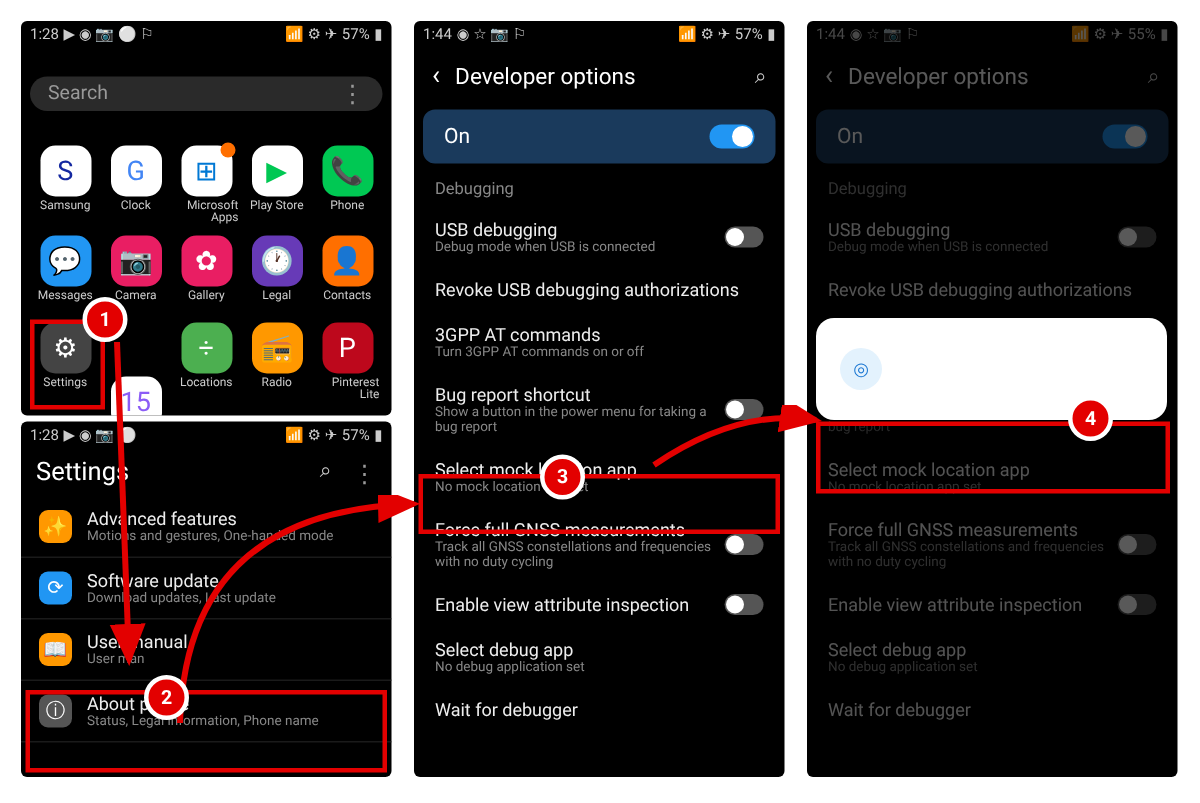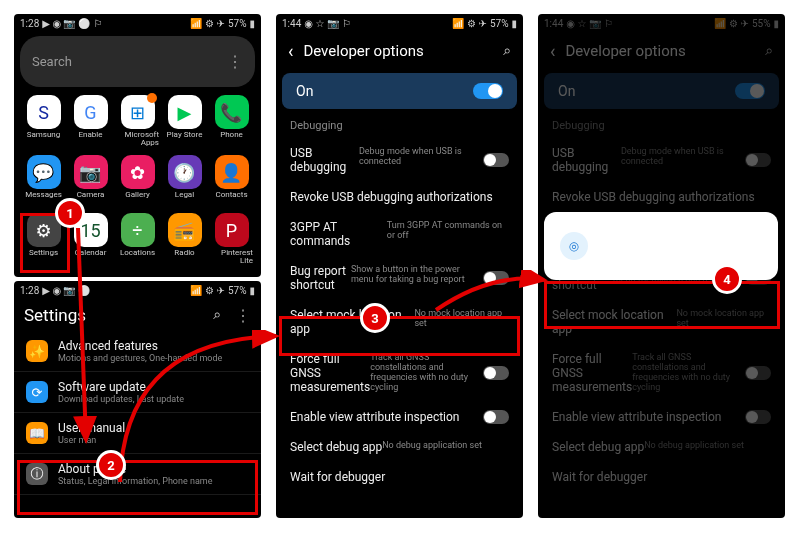--- a/index.html
+++ b/index.html
@@ -1,19 +1,19 @@
 <!DOCTYPE html>
 <html><head>
 <meta charset="utf-8">
 <style>
 body{margin:0;background:#fff;font-family:Roboto,Arial,sans-serif;font-size:12px;color:#fff;width:800px;height:535px;position:relative}
 .screen{position:absolute;background:#000;overflow:hidden;border-radius:4px}
 .status-bar{display:flex;justify-content:space-between;align-items:center;padding:2px 6px;font-size:10px;color:#ccc;height:14px}
 .status-left,.status-right{display:flex;gap:3px;align-items:center}
-.search-bar{background:#2a2a2a;border-radius:20px;margin:4px 6px;padding:16px 12px;display:flex;align-items:center;justify-content:space-between;color:#999;font-size:13px}
+.search-bar{background:#2a2a2a;border-radius:20px;margin:19px 6px;padding:2px 12px;display:flex;align-items:center;justify-content:space-between;color:#999;font-size:13px}
 .apps-grid{display:grid;grid-template-columns:repeat(5,1fr);gap:4px;padding:4px 8px}
 .app{display:flex;flex-direction:column;align-items:center;gap:2px}
 .app-ic{width:34px;height:34px;border-radius:10px;display:flex;align-items:center;justify-content:center;font-size:18px}
 .app-lbl{font-size:8px;color:#ccc;text-align:right;line-height:1}
 .divider{height:6px}
 .settings-hdr{display:flex;align-items:center;justify-content:space-between;padding:6px 10px;font-size:17px}
 .settings-item{display:flex;align-items:center;gap:10px;padding:8px 12px;border-bottom:1px solid #1a1a1a}
 .settings-ic{width:22px;height:22px;border-radius:6px;display:flex;align-items:center;justify-content:center;font-size:13px;flex-shrink:0}
 .settings-txt{display:flex;flex-direction:column}
 .settings-title{font-size:12px;color:#eee}
@@ -24,21 +24,21 @@
 .toggle{width:30px;height:16px;border-radius:8px;position:relative}
 .toggle.on{background:#2196f3}
 .toggle.off{background:#555}
 .toggle::after{content:'';position:absolute;width:14px;height:14px;background:#fff;border-radius:50%;top:1px}
 .toggle.on::after{right:1px}
 .toggle.off::after{left:1px}
 .toggle.sm{width:26px;height:14px}
 .toggle.sm::after{width:12px;height:12px}
 .section-lbl{font-size:11px;color:#888;padding:6px 14px}
 .dev-item{padding:8px 14px;display:flex;justify-content:space-between;align-items:center}
-.dev-txt{display:flex;flex:1}
+.dev-txt{display:flex;flex-direction:column;flex:1}
 .dev-title{font-size:12px;color:#eee}
 .dev-sub{font-size:9px;color:#888}
 .dim{opacity:.35}
 .modal{position:absolute;background:#fff;border-radius:12px;padding:12px;color:#000;box-shadow:0 4px 20px rgba(0,0,0,.4)}
 .modal-title{font-size:14px;font-weight:500;margin-bottom:8px}
 .modal-item{display:flex;align-items:center;gap:10px;padding:8px 4px}
 .modal-ic{width:28px;height:28px;border-radius:50%;display:flex;align-items:center;justify-content:center}
 .modal-txt{display:flex;flex-direction:column}
 .modal-item-title{font-size:13px;color:#222}
 .modal-item-sub{font-size:9px;color:#888}
@@ -67,21 +67,21 @@
     <span>Search</span>
     <span class="dots">⋮</span>
   </div>
   <div class="apps-grid" id="apps-r1">
       <div class="app">
         <div class="app-ic" style="background: rgb(255, 255, 255); color: rgb(20, 40, 160);">S</div>
         <div class="app-lbl">Samsung</div>
       </div>
       <div class="app">
         <div class="app-ic" style="background: rgb(255, 255, 255); color: rgb(66, 133, 244);">G</div>
-        <div class="app-lbl">Enable</div>
+        <div class="app-lbl">Clock</div>
       </div>
       <div class="app">
         <div class="app-ic" style="background: rgb(255, 255, 255); color: rgb(0, 120, 212); position: relative;">⊞<span style="position: absolute; top: -2px; right: -2px; width: 10px; height: 10px; background: rgb(255, 111, 0); border-radius: 50%;"></span></div>
         <div class="app-lbl">Microsoft Apps</div>
       </div>
       <div class="app">
         <div class="app-ic" style="background: rgb(255, 255, 255); color: rgb(0, 200, 83);">▶</div>
         <div class="app-lbl">Play Store</div>
       </div>
       <div class="app">
@@ -111,21 +111,21 @@
         <div class="app-lbl">Contacts</div>
       </div>
     </div>
   <div class="divider"></div>
   <div class="apps-grid" id="apps-r3">
       <div class="app">
         <div class="app-ic" style="background: rgb(68, 68, 68); color: rgb(255, 255, 255);">⚙</div>
         <div class="app-lbl">Settings</div>
       </div>
       <div class="app">
-        <div class="app-ic" style="background: rgb(255, 255, 255); color: #14532d;">15</div>
+        <div class="app-ic" style="background: rgb(255, 255, 255); color: #8b5cf6; margin-top: 36px;">15</div>
         <div class="app-lbl">Calendar</div>
       </div>
       <div class="app">
         <div class="app-ic" style="background: rgb(76, 175, 80); color: rgb(255, 255, 255);">÷</div>
         <div class="app-lbl">Locations</div>
       </div>
       <div class="app">
         <div class="app-ic" style="background: rgb(255, 152, 0); color: rgb(255, 255, 255);">📻</div>
         <div class="app-lbl">Radio</div>
       </div>

